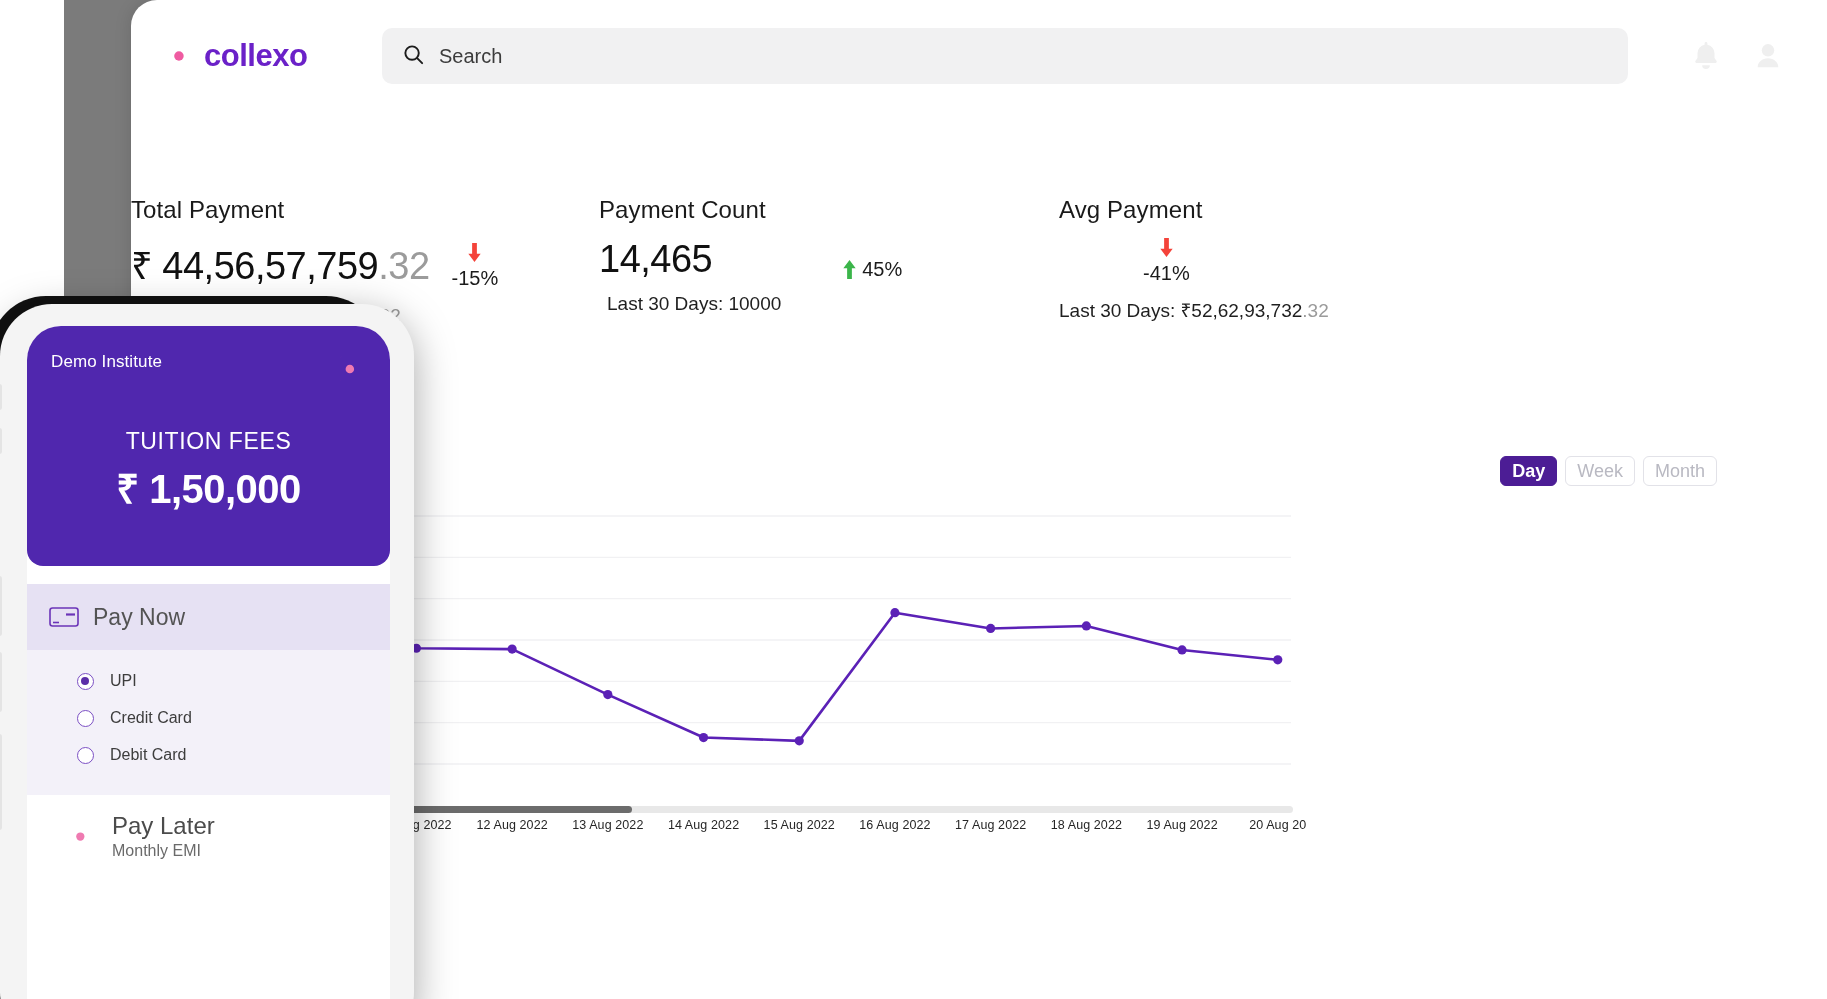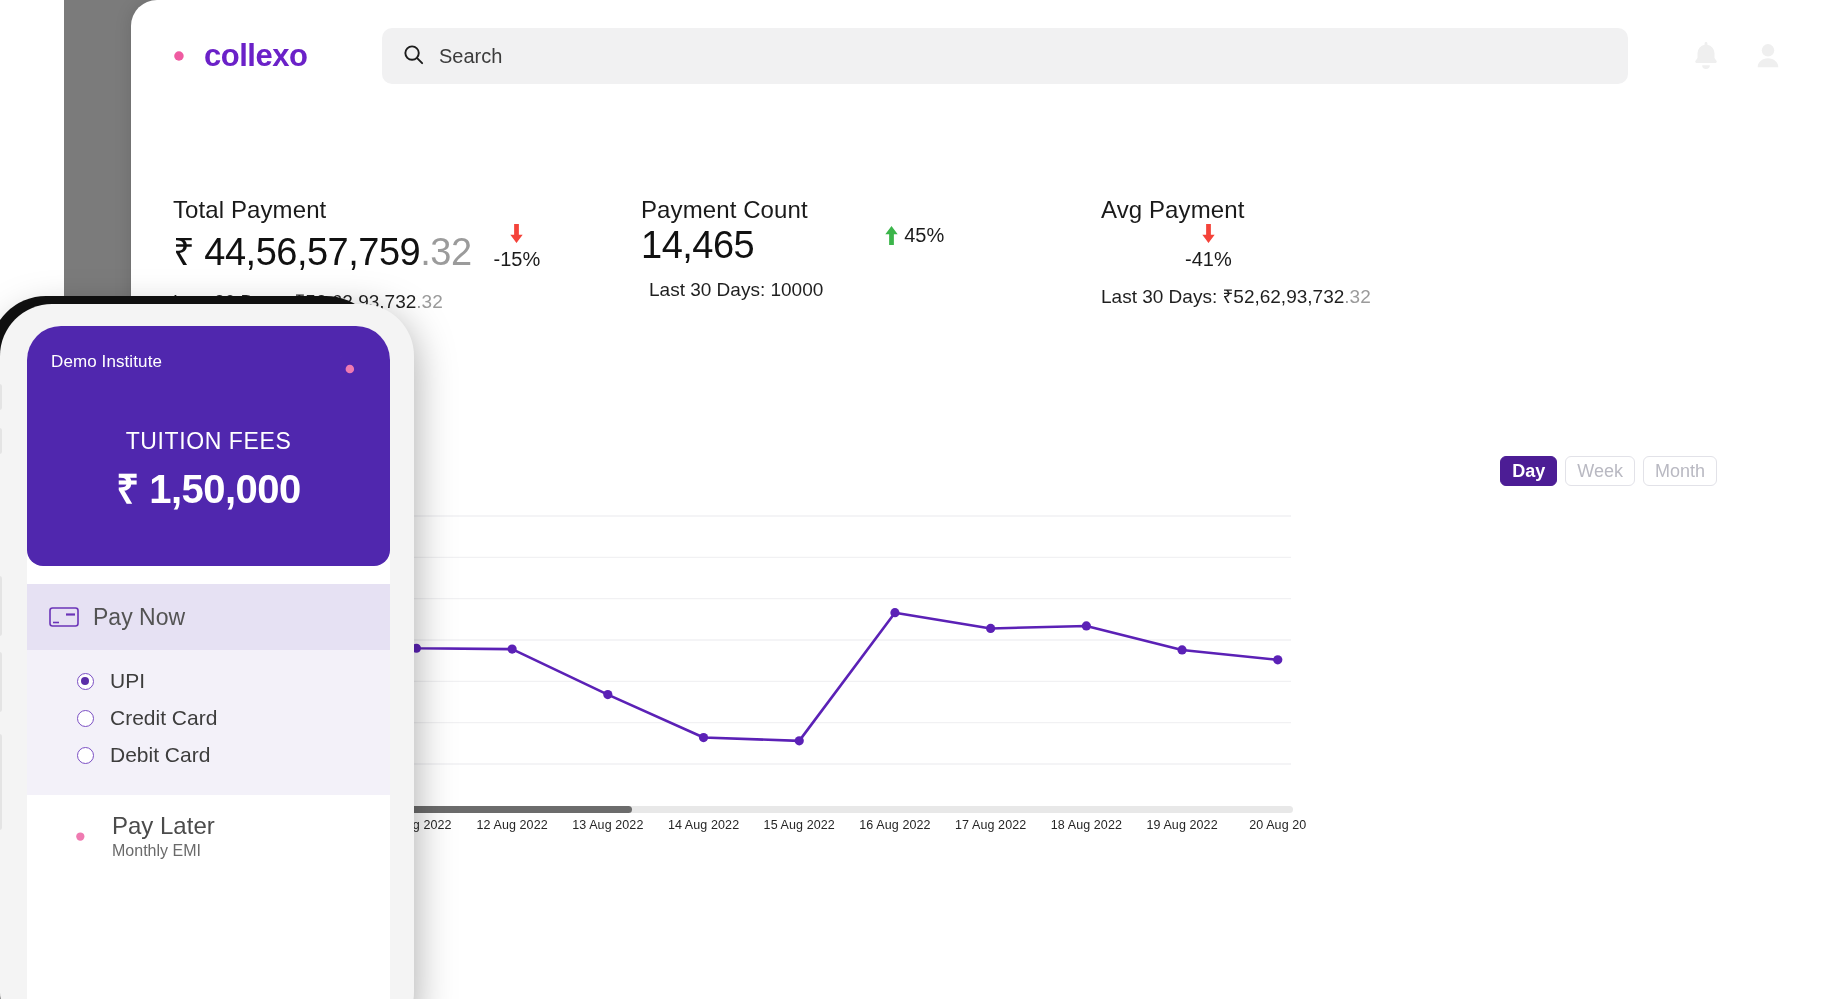--- a/index.html
+++ b/index.html
@@ -45,25 +45,25 @@
   }
   .search-ph { font-size: 20px; color: #3c3c3c; }
   .topbar-icons { display: flex; align-items: center; gap: 28px; flex: 0 0 auto; }
   .ticon { width: 34px; height: 34px; color: #efefef; }
 
   
   .stats {
     position: absolute; left: 0; top: 196px; width: 100%;
     display: flex; padding: 0 40px 0 0;
   }
-  .stat { flex: 1 1 0; padding-left: 42px; }
+  .stat { flex: 1 1 0; }
   .stat:nth-child(1) { flex: 0 0 468px; }
   .stat:nth-child(2) { flex: 0 0 460px; }
   .stat-title { font-size: 24px; color: #1a1a1a; font-weight: 400; letter-spacing: 0.1px; }
-  .stat-row { display: flex; align-items: flex-start; }
+  .stat-row { display: flex; align-items: flex-end; margin-top: 14px; }
   .stat-value {
     font-size: 38px; font-weight: 400; color: #111111; letter-spacing: -0.5px;
     white-space: nowrap;
   }
   .stat-dec { color: #9b9b9b; }
   .stat-delta {
     display: flex; align-items: center; gap: 5px; font-size: 20px;
     white-space: nowrap; font-weight: 400;
   }
   .delta-down { color: #1b1b1b; flex-direction: column; }
@@ -171,21 +171,21 @@
     margin-bottom: 7px;
   }
   .radio {
     width: 17px; height: 17px; border-radius: 50%; border: 1.6px solid #7b4fc4;
     flex: 0 0 17px; position: relative; background: #ffffff;
   }
   .radio.sel::after {
     content: ''; position: absolute; left: 3.3px; top: 3.3px;
     width: 8px; height: 8px; border-radius: 50%; background: #5b2ea8;
   }
-  .method-label { font-size: 21px; color: #3d3d3d; }
+  .method-label { font-size: 16px; color: #3d3d3d; }
   .paylater {
     display: flex; align-items: center; gap: 16px; padding: 18px 0 0 36px; background: #ffffff;
   }
   .pl-logo { width: 33px; height: 33px; flex: 0 0 33px; }
   .pl-title { font-size: 24px; color: #4b4b4b; font-weight: 400; line-height: 1.1; }
   .pl-sub { font-size: 16px; color: #6a6a6a; margin-top: 3px; }
 </style>
 </head>
 <body>
 

